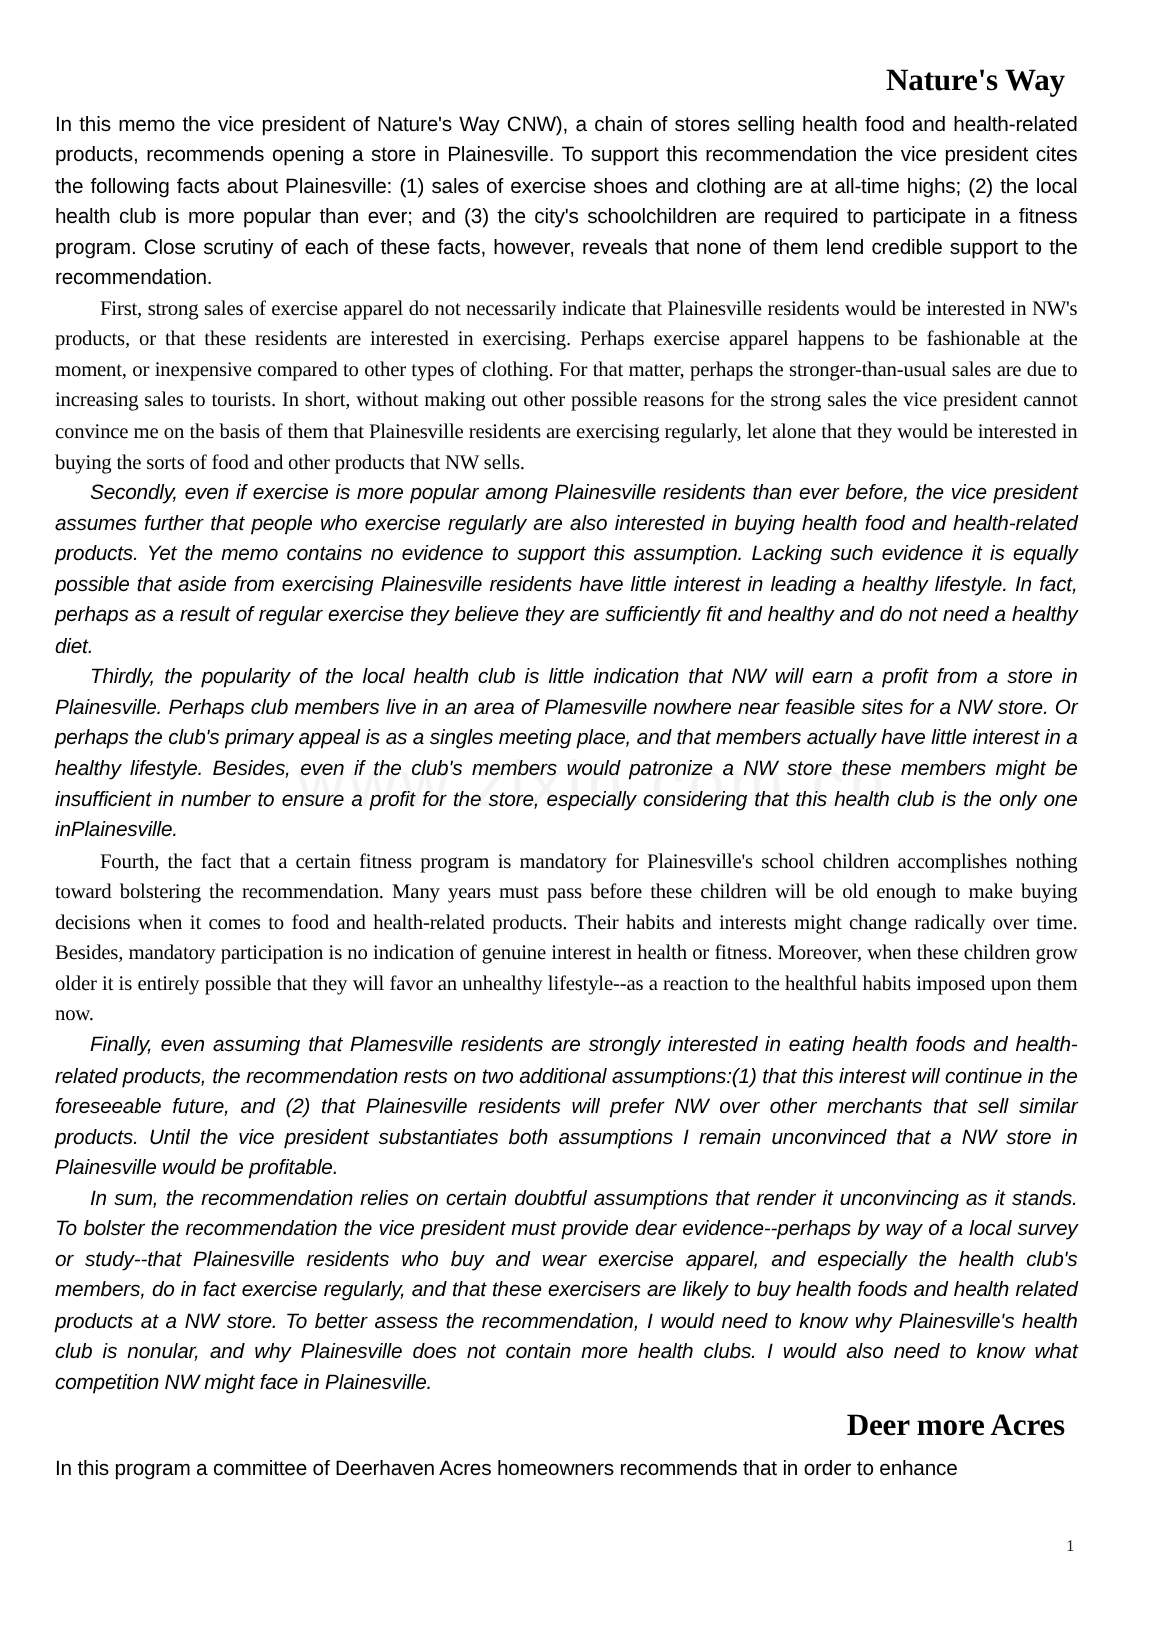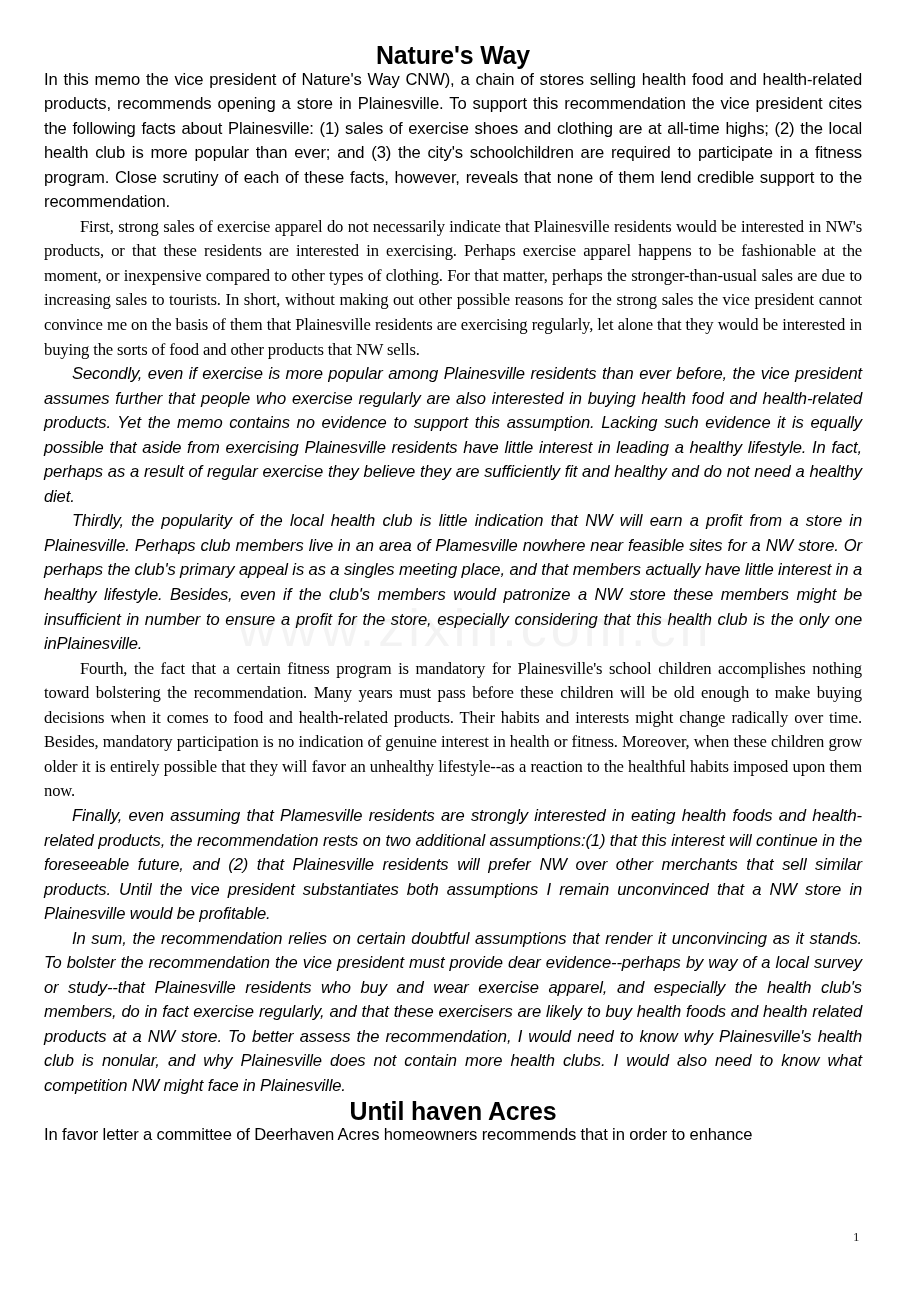--- a/index.html
+++ b/index.html
@@ -19,22 +19,23 @@
       position: absolute;
       left: 44px;
       top: 43px;
       width: 818px;
       font-size: 16.6px;
       line-height: 24.55px;
       letter-spacing: -0.15px;
     }
     .heading {
       font-weight: bold;
-      margin: 0;
-      text-align: center;
+      margin: 10px;
+      text-align: right;
+      font-family: Liberation Serif, serif;
     }
     .para {
       margin: 0;
       text-align: justify;
       text-justify: inter-word;
     }
     .para.indent-wide { text-indent: 36px; font-family: Liberation Serif, serif; }
     .para.indent { text-indent: 28px; font-style: italic; }
     .page-number {
       position: absolute;
@@ -65,18 +66,18 @@
     <h2 class="heading">Nature's Way</h2>
     <p class="para">In this memo the vice president of Nature's Way CNW), a chain of stores selling health food and health-related products, recommends opening a store in Plainesville. To support this recommendation the vice president cites the following facts about Plainesville: (1) sales of exercise shoes and clothing are at all-time highs; (2) the local health club is more popular than ever; and (3) the city's schoolchildren are required to participate in a fitness program. Close scrutiny of each of these facts, however, reveals that none of them lend credible support to the recommendation.</p>
     <p class="para indent-wide">First, strong sales of exercise apparel do not necessarily indicate that Plainesville residents would be interested in NW's products, or that these residents are interested in exercising. Perhaps exercise apparel happens to be fashionable at the moment, or inexpensive compared to other types of clothing. For that matter, perhaps the stronger-than-usual sales are due to increasing sales to tourists. In short, without making out other possible reasons for the strong sales the vice president cannot convince me on the basis of them that Plainesville residents are exercising regularly, let alone that they would be interested in buying the sorts of food and other products that NW sells.</p>
     <p class="para indent">Secondly, even if exercise is more popular among Plainesville residents than ever before, the vice president assumes further that people who exercise regularly are also interested in buying health food and health-related products. Yet the memo contains no evidence to support this assumption. Lacking such evidence it is equally possible that aside from exercising Plainesville residents have little interest in leading a healthy lifestyle. In fact, perhaps as a result of regular exercise they believe they are sufficiently fit and healthy and do not need a healthy diet.</p>
     <p class="para indent">Thirdly, the popularity of the local health club is little indication that NW will earn a profit from a store in Plainesville. Perhaps club members live in an area of Plamesville nowhere near feasible sites for a NW store. Or perhaps the club's primary appeal is as a singles meeting place, and that members actually have little interest in a healthy lifestyle. Besides, even if the club's members would patronize a NW store these members might be insufficient in number to ensure a profit for the store, especially considering that this health club is the only one inPlainesville.</p>
     <p class="para indent-wide">Fourth, the fact that a certain fitness program is mandatory for Plainesville's school children accomplishes nothing toward bolstering the recommendation. Many years must pass before these children will be old enough to make buying decisions when it comes to food and health-related products. Their habits and interests might change radically over time. Besides, mandatory participation is no indication of genuine interest in health or fitness. Moreover, when these children grow older it is entirely possible that they will favor an unhealthy lifestyle--as a reaction to the healthful habits imposed upon them now.</p>
     <p class="para indent">Finally, even assuming that Plamesville residents are strongly interested in eating health foods and health-related products, the recommendation rests on two additional assumptions:(1) that this interest will continue in the foreseeable future, and (2) that Plainesville residents will prefer NW over other merchants that sell similar products. Until the vice president substantiates both assumptions I remain unconvinced that a NW store in Plainesville would be profitable.</p>
     <p class="para indent">In sum, the recommendation relies on certain doubtful assumptions that render it unconvincing as it stands. To bolster the recommendation the vice president must provide dear evidence--perhaps by way of a local survey or study--that Plainesville residents who buy and wear exercise apparel, and especially the health club's members, do in fact exercise regularly, and that these exercisers are likely to buy health foods and health related products at a NW store. To better assess the recommendation, I would need to know why Plainesville's health club is nonular, and why Plainesville does not contain more health clubs. I would also need to know what competition NW might face in Plainesville.</p>
   </section>
   <section>
-    <h2 class="heading">Until haven Acres</h2>
-    <p class="para">In favor letter a committee of Deerhaven Acres homeowners recommends that in order to enhance</p>
+    <h2 class="heading">Deer more Acres</h2>
+    <p class="para">In this program a committee of Deerhaven Acres homeowners recommends that in order to enhance</p>
   </section>
 </div>
 
 <div class="page-number">1</div>
 
 </body></html>

